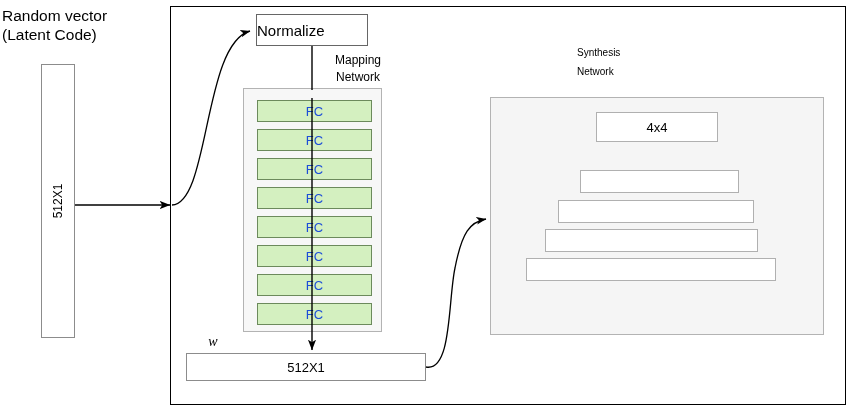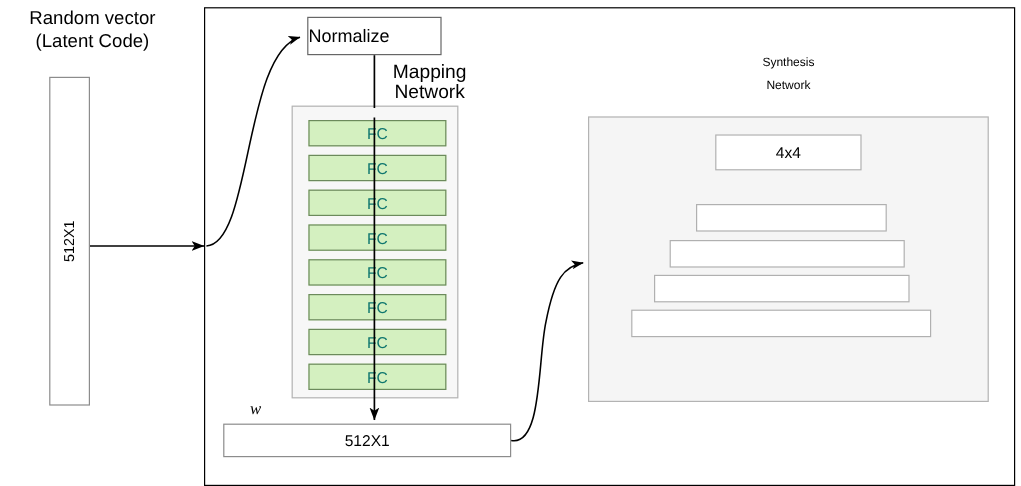--- a/index.html
+++ b/index.html
@@ -21,34 +21,33 @@
     width: 851px;
     height: 405px;
   }
   .abs { position: absolute; box-sizing: border-box; }
 
   
   .label {
     font-size: 15px;
     line-height: 18px;
     color: #000;
-    text-align: center;
     white-space: pre-line;
   }
   #latent-label {
     left: 2px; top: 6px; width: 150px;
     font-size: 15.5px; line-height: 19px;
   }
   #synthesis-title {
     left: 577px; top: 43px; width: 160px;
     font-size: 10px; line-height: 19px;
   }
   #mapping-label {
     left: 318px; top: 52px; width: 80px;
-    font-size: 16px; line-height: 17px; text-align: center;
+    font-size: 12px; line-height: 17px; text-align: center;
   }
   #w-label {
     left: 200px; top: 334px; width: 26px;
     font-size: 14px; text-align: center; font-style: italic;
     font-family: "Liberation Serif", serif;
   }
 
   
   #outer-frame {
     left: 170px; top: 6px;
@@ -92,21 +91,21 @@
   }
   .fc-box {
     position: absolute;
     left: 13px;
     width: 113px;
     height: 20px;
     border: 1.1px solid #6c8a5c;
     background: #d4f0c0;
     display: flex; align-items: center; justify-content: center;
     font-size: 13px;
-    color: #0f766e;
+    color: #1d4ed8;
   }
 
   
   #w-box {
     left: 186px; top: 353px;
     width: 240px; height: 28px;
     border: 1.4px solid #8c8c8c;
     background: #ffffff;
     display: flex; align-items: center; justify-content: center;
     font-size: 13px;

